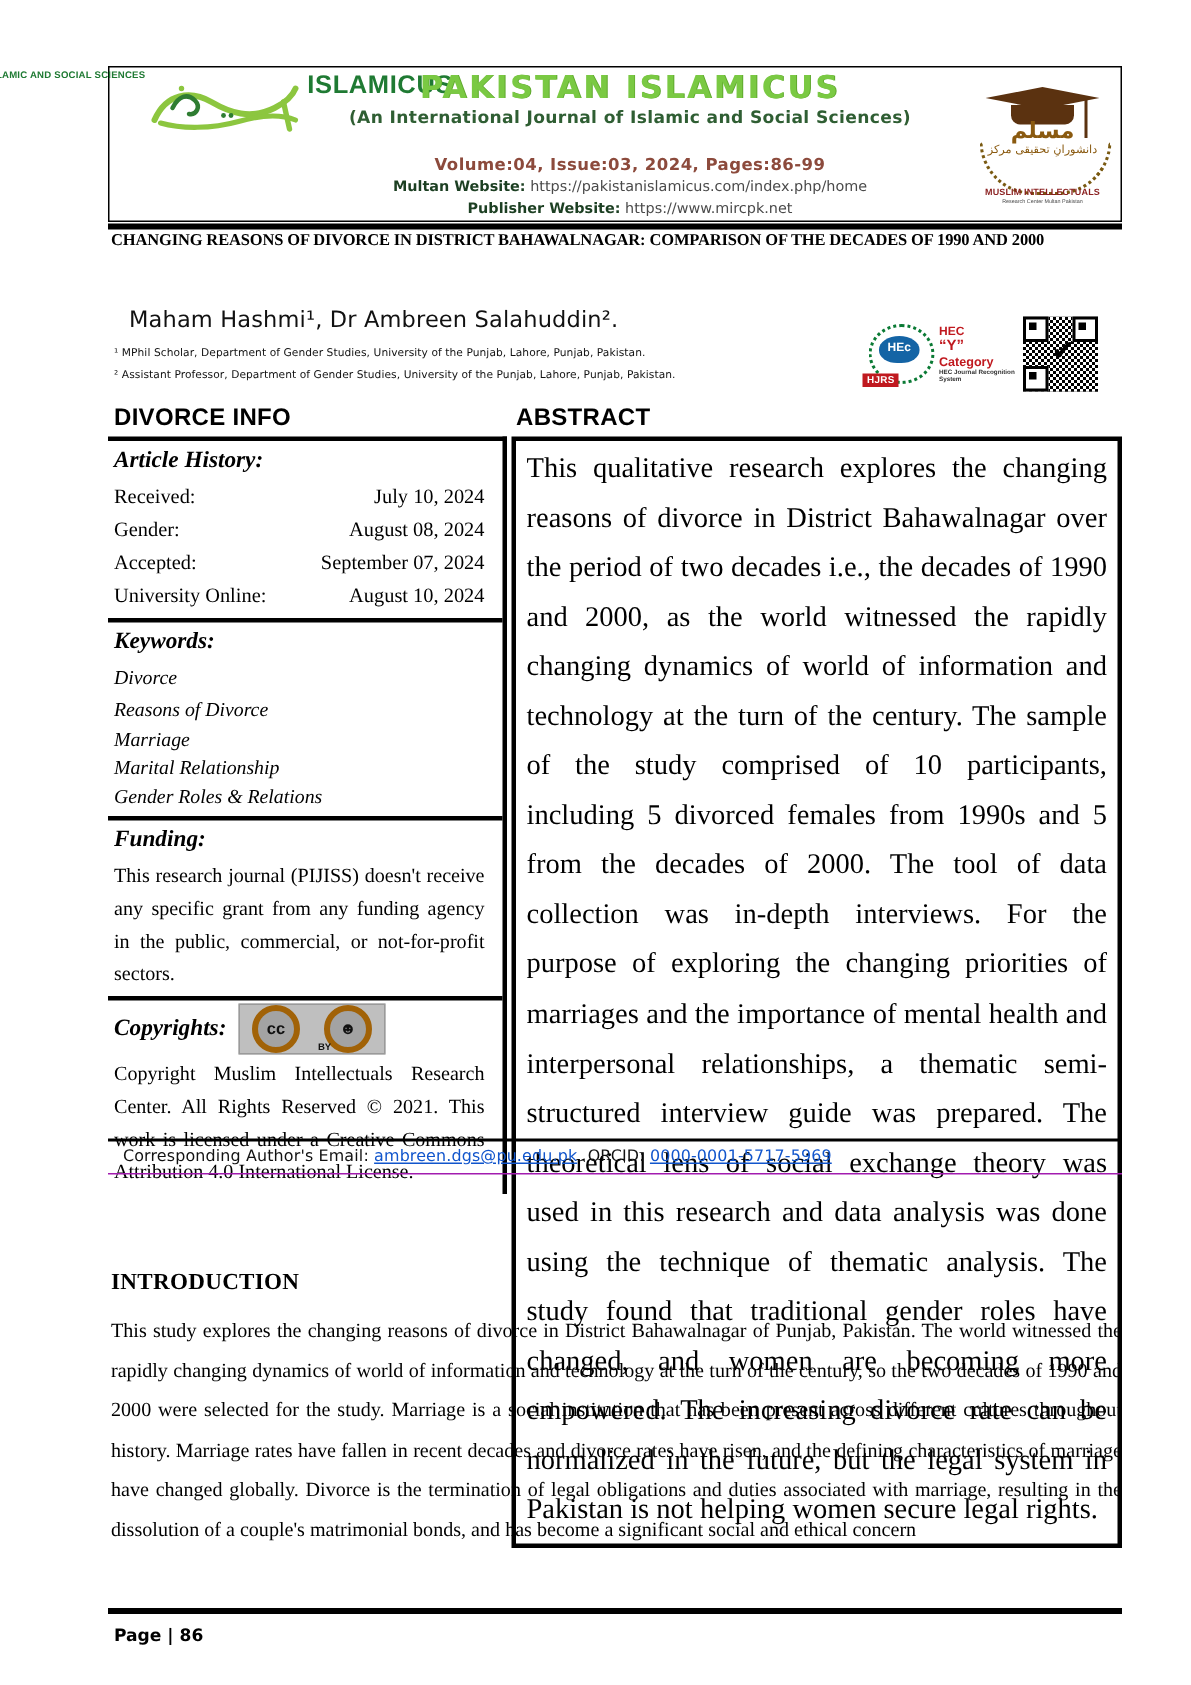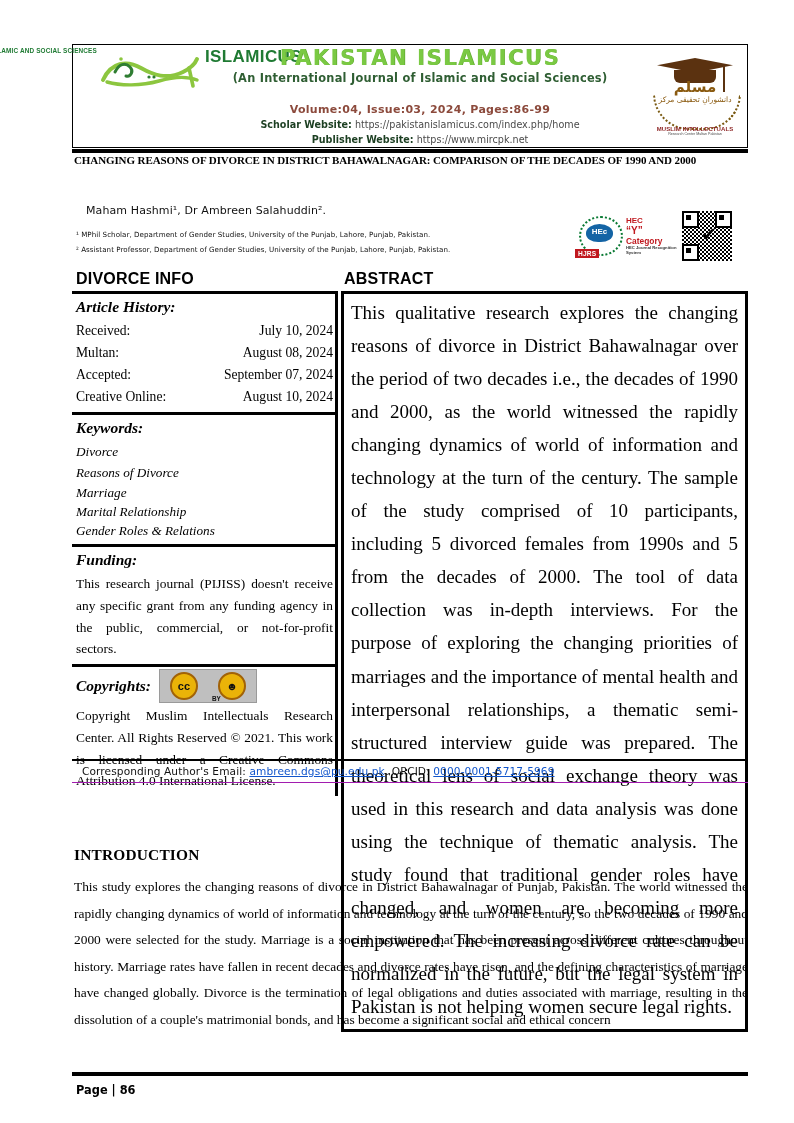--- a/index.html
+++ b/index.html
@@ -226,21 +226,21 @@
     font-size: 11px;
     font-weight: bold;
     line-height: 1.22;
     letter-spacing: -0.1px;
   }
   .authors {
     position: absolute;
     left: 86px;
     top: 204px;
     font-family: "DejaVu Sans", sans-serif;
-    font-size: 11px;
+    font-size: 15px;
     color: #111;
     letter-spacing: .1px;
   }
   .affil {
     position: absolute;
     left: 76px;
     font-family: "DejaVu Sans", sans-serif;
     font-size: 7.1px;
     color: #111;
     letter-spacing: .05px;
@@ -357,21 +357,21 @@
     position: absolute;
     left: 341px;
     top: 291px;
     width: 407px;
     box-sizing: border-box;
     border: 3px solid #000;
     border-right-width: 3px;
     padding: 2px 7px 6px 7px;
   }
 
-  .blk { padding: 2px 2px 4px 4px; }
+  .blk { padding: 2px 12px 4px 4px; }
   .blk-div { border-bottom: 3px solid #000; }
 
   .lbl-italic {
     font-family: "Liberation Serif", serif;
     font-weight: bold;
     font-style: italic;
     font-size: 15.5px;
     line-height: 1.35;
     margin: 1px 0 2px 0;
   }
@@ -401,21 +401,21 @@
   }
   .cc-badge {
     width: 96px; height: 32px;
     background: #bfbfbf;
     border: 1px solid #9a9a9a;
     display: flex; align-items: center; justify-content: space-around;
     position: relative;
   }
   .cc-c {
     width: 24px; height: 24px; border-radius: 50%;
-    border: 2px solid #a16207; background: #eab308;
+    border: 4px solid #a16207; background: #a3a3a3;
     display: flex; align-items: center; justify-content: center;
     font-family: "Liberation Sans", sans-serif;
     font-size: 11px; font-weight: bold; color: #111;
   }
   .cc-by-txt {
     position: absolute; left: 52px; bottom: 0px;
     font-family: "Liberation Sans", sans-serif;
     font-size: 6.4px; font-weight: bold; color: #111;
   }
 
@@ -499,21 +499,21 @@
         </svg>
       </div>
       <div class="logo-word">ISLAMICUS</div>
     </div>
 
     <div class="masthead-mid">
       <div class="mh-title">PAKISTAN ISLAMICUS</div>
       <div class="mh-sub">(An International Journal of Islamic and Social Sciences)</div>
       <div class="mh-vol">Volume:04, Issue:03, 2024, Pages:86-99</div>
       <div class="mh-web">
-        <b>Scholar Website:</b>
+        <b>Multan Website:</b>
         <span class="u">https://pakistanislamicus.com/index.php/home</span>
       </div>
       <div class="mh-web">
         <b>Publisher Website:</b>
         <span class="u">https://www.mircpk.net</span>
       </div>
     </div>
 
     <div class="masthead-right">
       <div class="mir-logo">
@@ -569,29 +569,29 @@
 
   <div class="col-left">
 
     <div class="blk blk-div">
       <div class="lbl-italic">Article History:</div>
       <div class="hist-row">
         <span>Received:</span>
         <span>July 10, 2024</span>
       </div>
       <div class="hist-row">
-        <span>Multan:</span>
+        <span>Gender:</span>
         <span>August 08, 2024</span>
       </div>
       <div class="hist-row">
         <span>Accepted:</span>
         <span>September 07, 2024</span>
       </div>
       <div class="hist-row">
-        <span>Creative Online:</span>
+        <span>University Online:</span>
         <span>August 10, 2024</span>
       </div>
     </div>
 
     <div class="blk blk-div">
       <div class="lbl-italic">Keywords:</div>
       <div class="kw first">Divorce</div>
       <div class="kw">Reasons of Divorce</div>
       <div class="kw">Marriage</div>
       <div class="kw">Marital Relationship</div>

